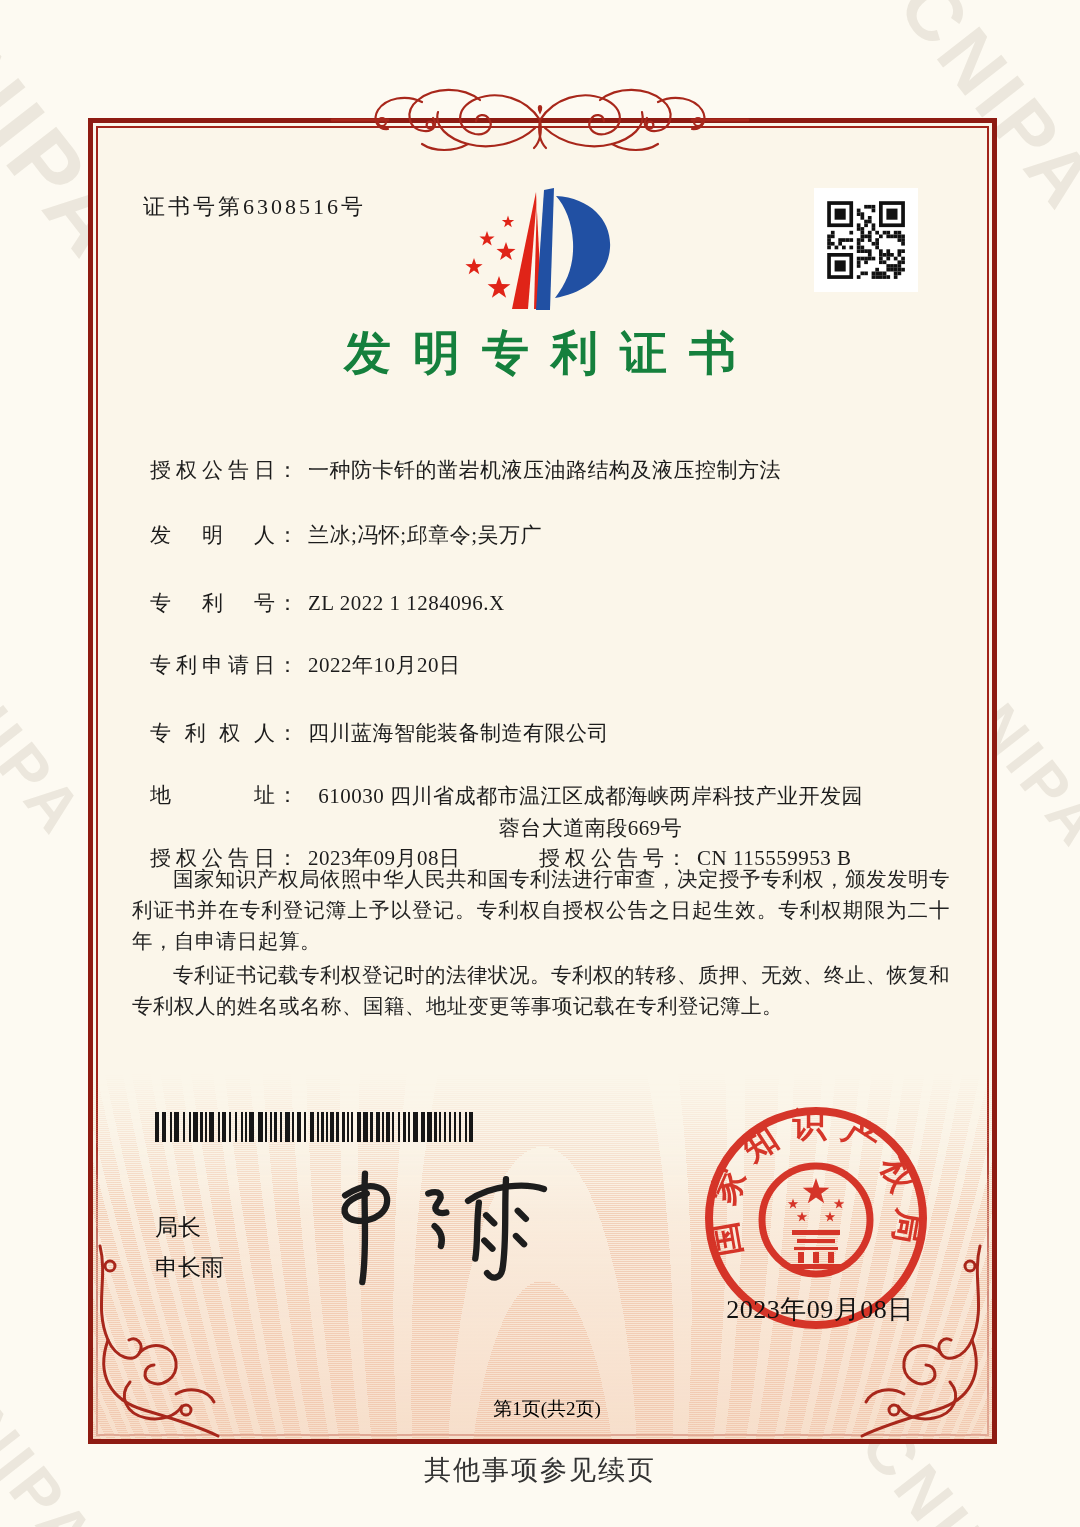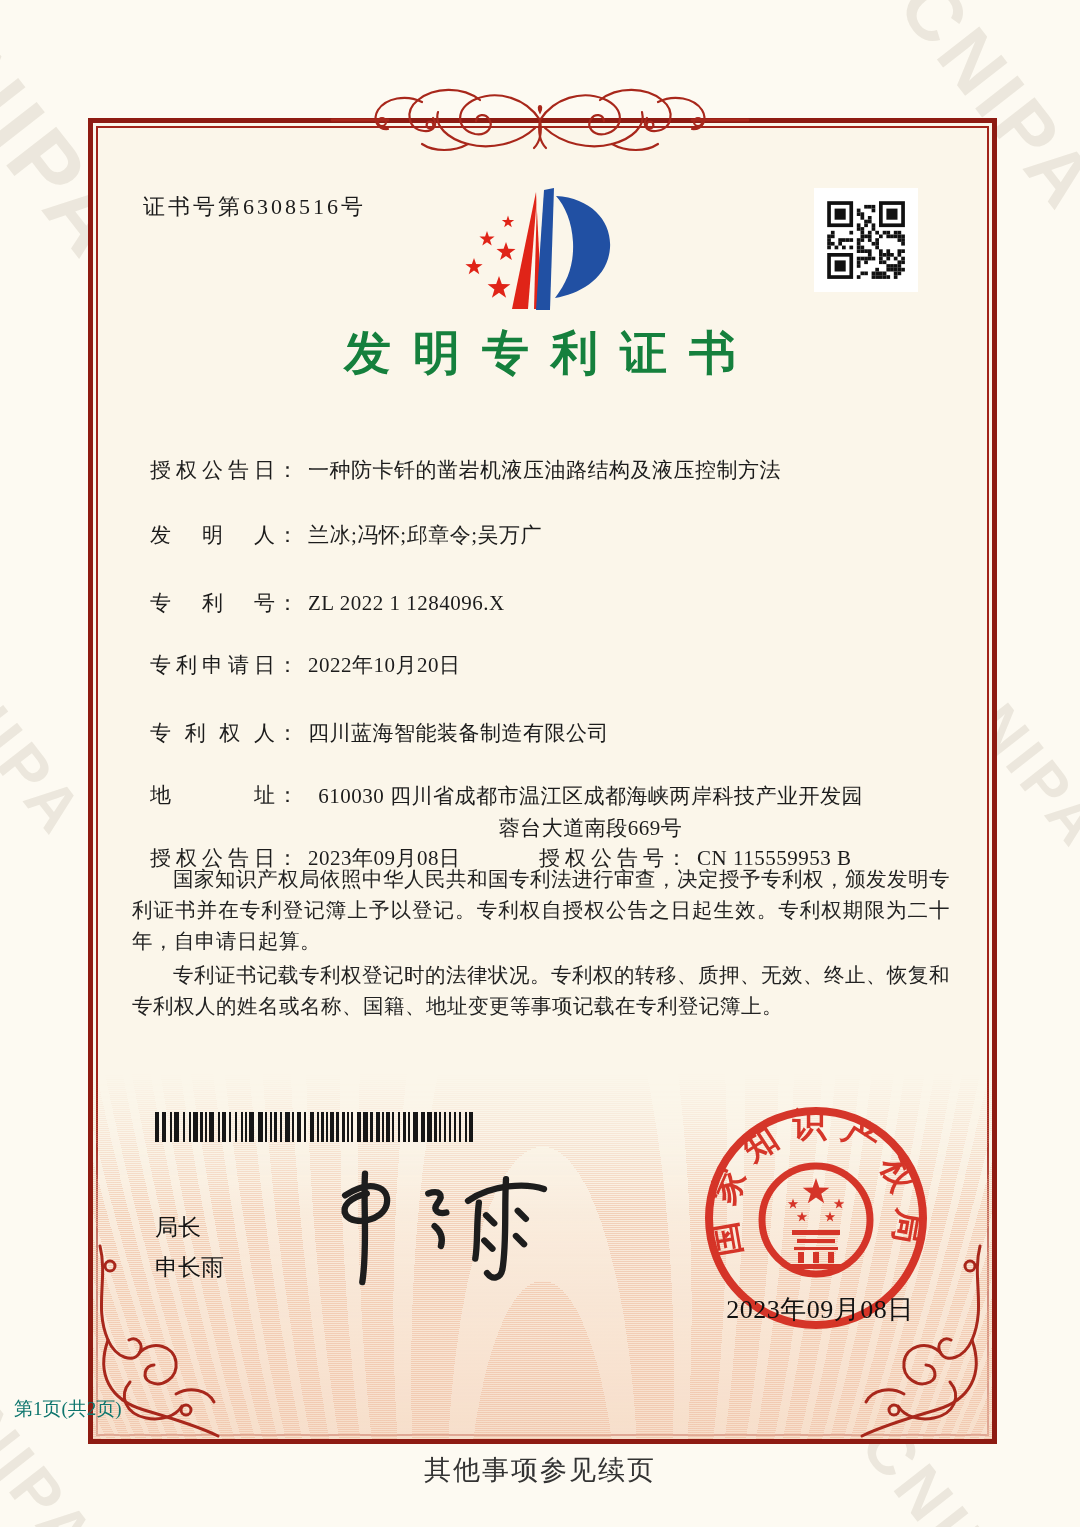--- a/index.html
+++ b/index.html
@@ -83,21 +83,21 @@
   
   .barcode{left:155px;top:1112px;z-index:5;}
   .signer-title{left:155px;top:1212px;font-size:23px;z-index:5;
     font-family:"Liberation Sans","DejaVu Sans",sans-serif;color:#151515;text-align:right;}
   .signer-name{left:155px;top:1252px;font-size:23px;z-index:5;
     font-family:"Liberation Sans","DejaVu Sans",sans-serif;color:#151515;}
   .signature{left:318px;top:1168px;z-index:5;}
   .seal{left:698px;top:1100px;z-index:5;}
   .seal-date{left:700px;top:1292px;width:240px;text-align:center;z-index:6;
     font-size:26px;color:#111;letter-spacing:.5px;}
-  .page-info{left:0;right:0;top:1396px;text-align:left;font-size:19px;z-index:5;color:#0f766e;padding-left:14px;}
+  .page-info{left:0;right:0;top:1396px;text-align:center;font-size:19px;z-index:5;color:#000000;padding-left:14px;}
   .continuation{left:0;right:0;top:1452px;text-align:center;font-size:27px;z-index:2;color:#333;letter-spacing:2px;}
 </style>
 </head>
 <body>
 
 <div class="wm">CNIPA</div>
 <div class="wm">CNIPA</div>
 <div class="wm">CNIPA</div>
 <div class="wm">CNIPA</div>
 <div class="wm">CNIPA</div>

